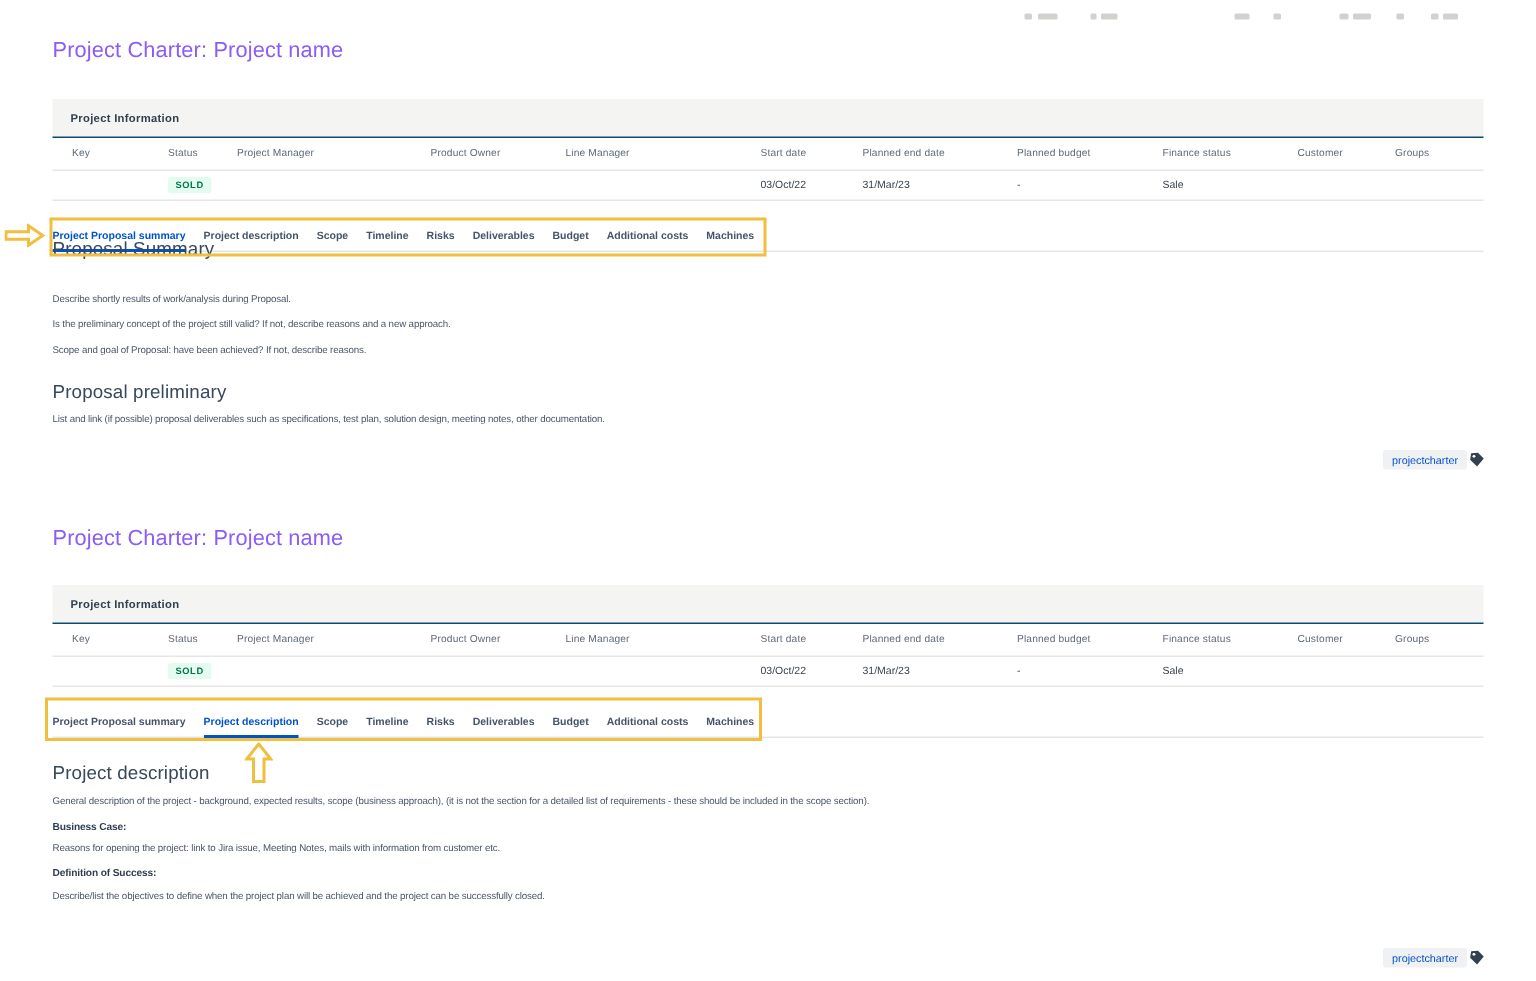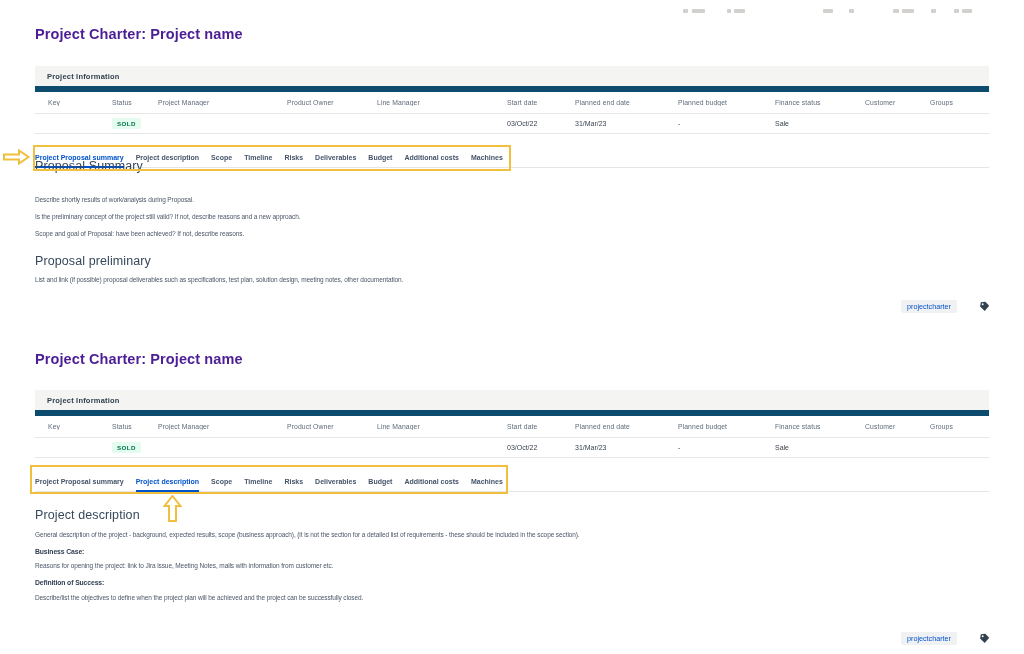--- a/index.html
+++ b/index.html
@@ -11,25 +11,25 @@
   *{margin:0;padding:0;box-sizing:border-box;}
   html,body{background:#ffffff;}
   body{font-family:"Liberation Sans", sans-serif;}
   .canvas{position:relative;width:1024px;height:654px;background:#ffffff;overflow:hidden;}
   .abs{position:absolute;}
 
   
   .crop-mark{position:absolute;top:9px;height:4px;background:#a6a39e;opacity:.5;border-radius:1px;}
 
   
-  .page-title{left:35px;width:954px;font-size:14.5px;font-weight:bold;color:#4c1d95;letter-spacing:.1px;}
+  .page-title{left:35px;width:954px;font-size:14.5px;font-weight:normal;color:#8b5cf6;letter-spacing:.1px;}
 
   
   .info-table{left:35px;width:954px;background:#fff;}
-  .tbl-caption{height:26px;background:#f4f4f2;border-bottom:6px solid #0c4a6e;display:flex;align-items:center;padding-left:12px;
+  .tbl-caption{height:26px;background:#f4f4f2;border-bottom:1px solid #0c4a6e;display:flex;align-items:center;padding-left:12px;
     font-size:7.5px;font-weight:bold;color:#30404f;letter-spacing:.2px;}
   .tbl-row{display:grid;grid-template-columns:64px 46px 129px 90px 130px 68px 103px 97px 90px 65px 1fr;
     padding-left:13px;align-items:center;}
   .tbl-head{height:22px;border-bottom:1px solid #e6e6e4;}
   .tbl-head .cell{font-size:6.8px;color:#5f6b7a;letter-spacing:.1px;}
   .tbl-data{height:20px;border-bottom:1px solid #e6e6e4;}
   .tbl-data .cell{font-size:7px;color:#39434e;}
   .cell{white-space:nowrap;overflow:hidden;}
   .muted{color:#9aa3ad;}
   .badge{display:inline-block;background:var(--status-bg);color:var(--status-fg);
@@ -40,21 +40,21 @@
   .tab{font-size:7px;font-weight:600;color:#44546a;white-space:nowrap;padding-bottom:5px;
     border-bottom:2px solid transparent;margin-bottom:-1px;cursor:pointer;}
   .tab.active{color:var(--accent);border-bottom-color:var(--accent);}
 
   
   .h2{left:35px;width:954px;font-size:12.5px;font-weight:400;color:#36485c;letter-spacing:.1px;}
   .para{left:35px;width:954px;font-size:6.5px;color:#4b5768;letter-spacing:-.1px;white-space:nowrap;}
   .para.bold{font-weight:bold;color:#2f3e52;font-size:6.8px;}
 
   
-  .tag-row{right:34px;display:flex;align-items:center;gap:22px;}
+  .tag-row{right:34px;display:flex;align-items:center;gap:1px;}
   .tag-chip{background:#f0f1f3;color:var(--accent);font-size:7.2px;padding:2px 6px;border-radius:2px;cursor:pointer;}
   .tag-icon{display:inline-flex;}
 
   
   .anno-rect{position:absolute;border:2px solid var(--annotation);z-index:6;pointer-events:none;}
   .anno-arrow{position:absolute;z-index:6;pointer-events:none;}
   .anno-arrow svg polygon{fill:#ffffff;stroke:var(--annotation);stroke-width:2;stroke-linejoin:miter;}
 </style>
 </head>
 <body>

